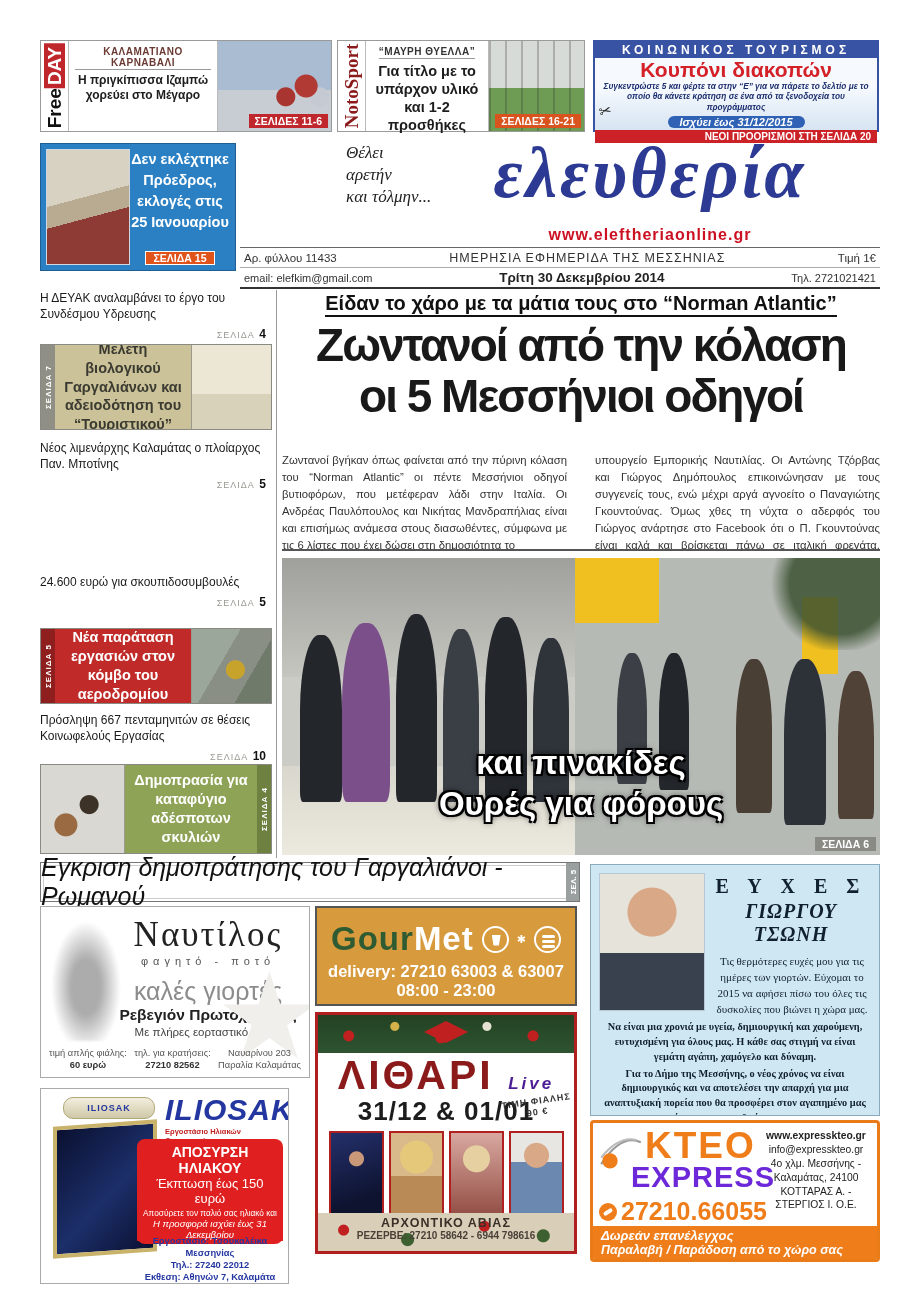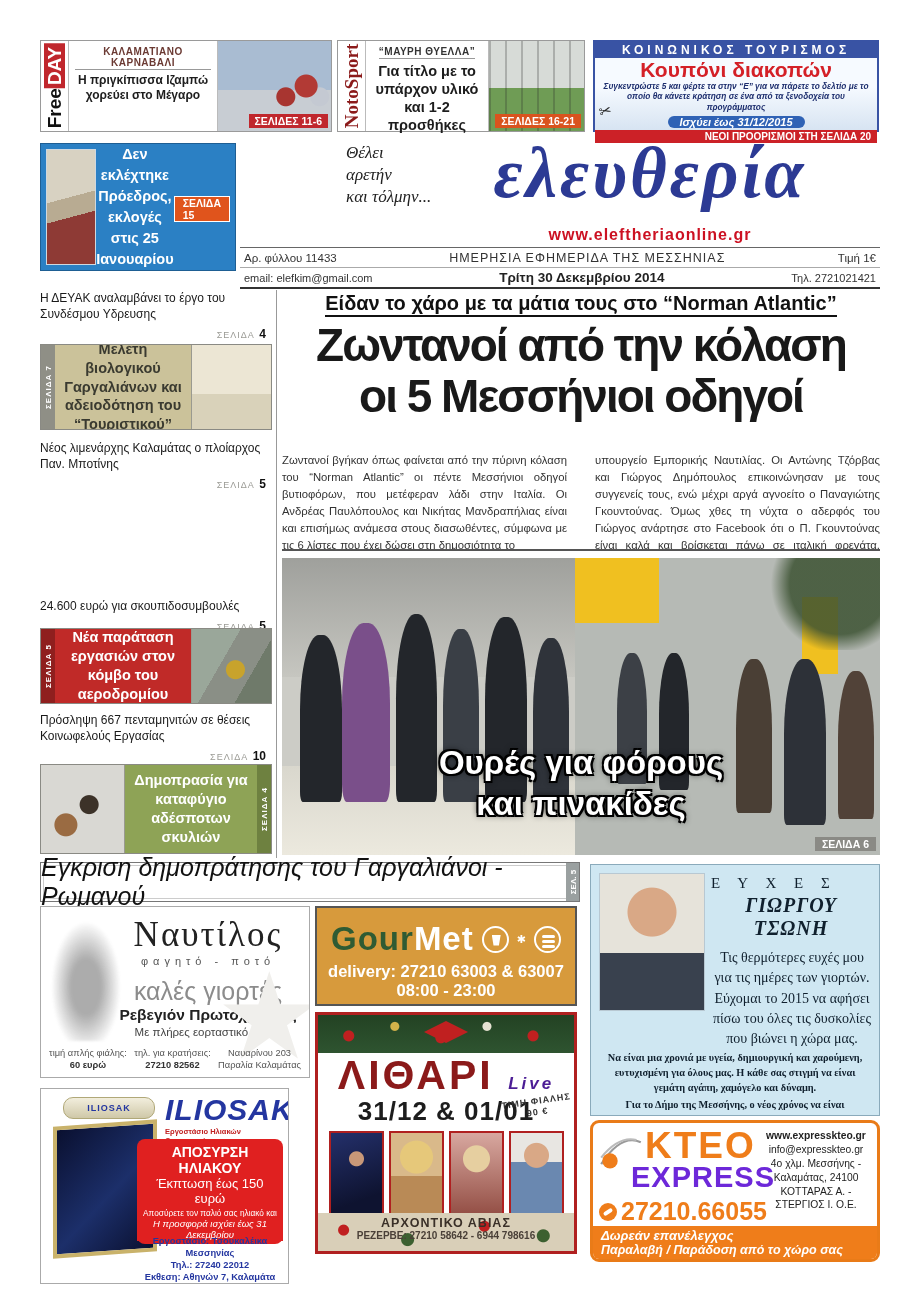--- a/index.html
+++ b/index.html
@@ -34,21 +34,21 @@
   .coupon-b { flex:1; position:relative; text-align:center; background:linear-gradient(#f6faff 0 40%, #d7e4f2 100%); }
   .coupon-t { color:#d42027; font-weight:bold; font-size:21px; line-height:1.05; margin-top:1px; }
   .coupon-s { color:#1d2e6e; font-style:italic; font-weight:bold; font-size:8.3px; line-height:1.25; padding:0 8px; }
   .coupon-pill { display:inline-block; background:#2f62b5; color:#fff; font-style:italic; font-weight:bold; font-size:11px; border-radius:9px; padding:0 12px; margin-top:1px; }
   .coupon-f { background:#cc2127; color:#fff; font-weight:bold; font-size:10px; text-align:right; padding:1px 6px; }
   .scissors { position:absolute; left:4px; bottom:10px; font-size:15px; color:#222; transform:rotate(-15deg); }
 
   
   .presbox { position:absolute; left:40px; top:143px; width:196px; height:128px; background:#2b80c4; border:1px solid #1e5e93; padding:5px; display:flex; }
   .presphoto { width:84px; height:100%; background:linear-gradient(165deg,#d8d2c2 0 42%,#b8ab92 42% 58%,#8e3a35 58% 100%); border:1px solid #cfd8e0; }
-  .prestext { flex:1; display:flex; flex-direction:row; align-items:center; justify-content:space-between; }
+  .prestext { flex:1; display:flex; flex-direction:column; align-items:center; justify-content:space-between; }
   .prestitle { color:#fff; font-weight:bold; font-size:14.5px; line-height:1.45; text-align:center; }
   .presbadge { margin-top:4px; background:#e0541c; border:1px solid #fff; color:#fff; font-weight:bold; font-size:10.5px; padding:0 8px; }
 
   .motto { position:absolute; left:346px; top:142px; font-family:"Liberation Serif",serif; font-style:italic; font-size:17px; color:#222; line-height:1.3; }
   .logo { position:absolute; left:420px; top:133px; width:460px; text-align:center; font-family:"Liberation Serif",serif; font-style:italic; font-weight:bold; font-size:71px; letter-spacing:3px; color:#2c3a94; }
   .website { position:absolute; left:420px; top:226px; width:460px; text-align:center; color:#cc1122; font-weight:bold; font-size:16px; letter-spacing:1px; }
 
   .mrow { position:absolute; left:240px; width:640px; display:flex; align-items:center; justify-content:space-between; padding:0 4px; }
   .mrow1 { top:247px; height:21px; border-top:1px solid #666; border-bottom:1px solid #aaa; font-size:11.5px; color:#333; }
   .mrow2 { top:268px; height:21px; border-bottom:2px solid #333; font-size:11px; color:#333; }
@@ -170,26 +170,26 @@
   .il-ot { font-weight:bold; font-size:14px; }
   .il-ol { font-size:13px; }
   .il-ob { font-size:8.3px; line-height:1.25; margin-top:2px; }
   .il-dead { position:absolute; right:5px; top:128px; width:146px; background:#e02020; color:#fff; font-style:italic; font-weight:normal; font-size:9.5px; text-align:center; padding:1px 0; }
   .il-contact { position:absolute; right:5px; top:146px; width:146px; text-align:center; color:#2436a0; font-weight:bold; font-size:9.3px; line-height:1.3; }
 
   .wishes { left:590px; top:864px; width:290px; height:252px; background:#cfe7f2; border:1px solid #8aaabb; font-family:"Liberation Serif",serif; color:#10202e; }
   .wi-photo { position:absolute; left:8px; top:8px; width:106px; height:138px; background:
       radial-gradient(circle at 50% 28%, #d9a886 0 24px, rgba(0,0,0,0) 25px),
       linear-gradient(#e6e3da 0 58%, #39414e 58%); border:1px solid #b8c8d2; }
-  .wi-head { margin:10px 0 0 120px; width:160px; font-weight:normal; font-size:15px; letter-spacing:7px; }
+  .wi-head { margin:10px 0 0 120px; width:160px; text-align:center; font-weight:bold; font-size:20px; letter-spacing:7px; }
   .wi-name { margin:2px 0 0 120px; width:160px; text-align:center; font-weight:bold; font-style:italic; font-size:20px; letter-spacing:1px; }
-  .wi-p1 { margin:8px 0 0 120px; width:162px; text-align:center; font-size:14px; line-height:1.45; }
+  .wi-p1 { margin:8px 0 0 120px; width:162px; text-align:center; font-size:11px; line-height:1.45; }
   .wi-p { margin:2px 8px 0; text-align:center; font-size:10.3px; line-height:1.45; font-weight:bold; }
 
-  .kteo { left:590px; top:1120px; width:290px; height:142px; border:3px solid #e97b18; border-radius:9px; }
+  .kteo { left:590px; top:1120px; width:290px; height:142px; border:3px solid #e97b18; border-radius:4px; }
   .kt-swoosh { position:absolute; left:6px; top:8px; }
   .kt-brand1 { position:absolute; left:52px; top:2px; color:#ef7d1a; font-weight:bold; font-size:37px; letter-spacing:2px; }
   .kt-brand2 { position:absolute; left:38px; top:38px; color:#6d28d9; font-weight:bold; font-size:29px; letter-spacing:1px; }
   .kt-phrow { position:absolute; left:6px; top:74px; display:flex; align-items:center; gap:4px; }
   .kt-phicon { width:18px; height:18px; border-radius:50%; background:#ef7d1a; position:relative; }
   .kt-phicon i { position:absolute; left:4px; top:7px; width:10px; height:4px; background:#fff; border-radius:2px; transform:rotate(-35deg); }
   .kt-phone { color:#ef7d1a; font-weight:bold; font-size:25px; }
   .kt-right { position:absolute; right:5px; top:6px; width:112px; font-size:10.3px; color:#222; line-height:1.35; text-align:center; }
   .kt-right .w { font-weight:bold; }
   .kt-bar { position:absolute; left:0; bottom:0; width:100%; background:#ef7d1a; color:#fff; font-style:italic; font-weight:bold; padding:2px 8px; }
@@ -291,22 +291,22 @@
     <div class="fig" style="left:19%; height:63%; width:7%;"></div>
     <div class="fig" style="left:27%; height:58%; width:6%; background:#3a3f46;"></div>
     <div class="fig" style="left:34%; height:62%; width:7%;"></div>
     <div class="fig" style="left:42%; height:55%; width:6%; background:#2f333a;"></div>
     <div class="fig" style="left:56%; height:44%; width:5%; background:#3c4046; bottom:24%;"></div>
     <div class="fig" style="left:63%; height:46%; width:5%; background:#23262b; bottom:22%;"></div>
     <div class="fig" style="left:76%; height:52%; width:6%; background:#4a3f35; bottom:14%;"></div>
     <div class="fig" style="left:84%; height:56%; width:7%; background:#2d3138; bottom:10%;"></div>
     <div class="fig" style="left:93%; height:50%; width:6%; background:#514238; bottom:12%;"></div>
     <div class="caption">
+      <div>και πινακίδες</div>
       <div>Ουρές για φόρους</div>
-      <div>και πινακίδες</div>
     </div>
     <span class="bp-badge">ΣΕΛΙΔΑ 6</span>
   </div>
 
   <div class="sb-rule"></div>
 
   <div class="sb-text" style="top:290px;">
     <div class="sb-title">Η ΔΕΥΑΚ αναλαμβάνει το έργο του Συνδέσμου Υδρευσης</div>
     <div class="sb-page"><span class="lbl">ΣΕΛΙΔΑ</span> <span class="num">4</span></div>
   </div>
@@ -318,21 +318,21 @@
     <div class="boxtitle">Μελέτη βιολογικού Γαργαλιάνων και αδειοδότηση του “Τουριστικού”</div>
     <div class="boxphoto ph-building"></div>
   </div>
 
   <div class="sb-text" style="top:440px;">
     <div class="sb-title">Νέος λιμενάρχης Καλαμάτας ο πλοίαρχος Παν. Μποτίνης</div>
     <div class="sb-page"><span class="lbl">ΣΕΛΙΔΑ</span> <span class="num">5</span></div>
   </div>
 
 
-  <div class="sb-text" style="top:598px;">
+  <div class="sb-text" style="top:574px;">
     <div class="sb-title">24.600 ευρώ για σκουπιδοσυμβουλές</div>
     <div class="sb-page"><span class="lbl">ΣΕΛΙΔΑ</span> <span class="num">5</span></div>
   </div>
 
   <div class="sb-box bg-red" style="top:628px; height:76px;">
     <div class="vtab tab-dred">
         <span class="rot">ΣΕΛΙΔΑ 5</span>
       </div>
     <div class="boxtitle">Νέα παράταση εργασιών στον κόμβο του αεροδρομίου</div>
     <div class="boxphoto ph-road"></div>

